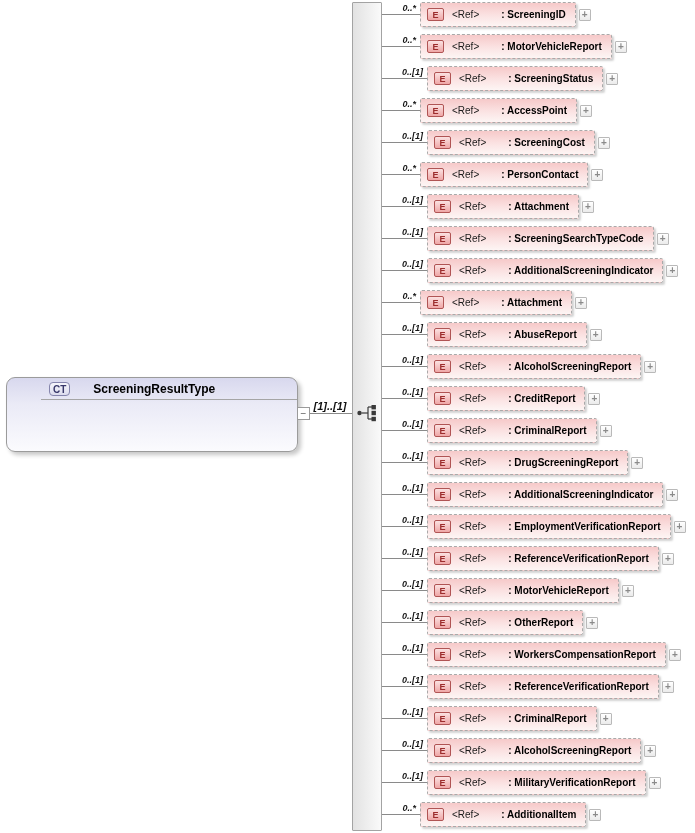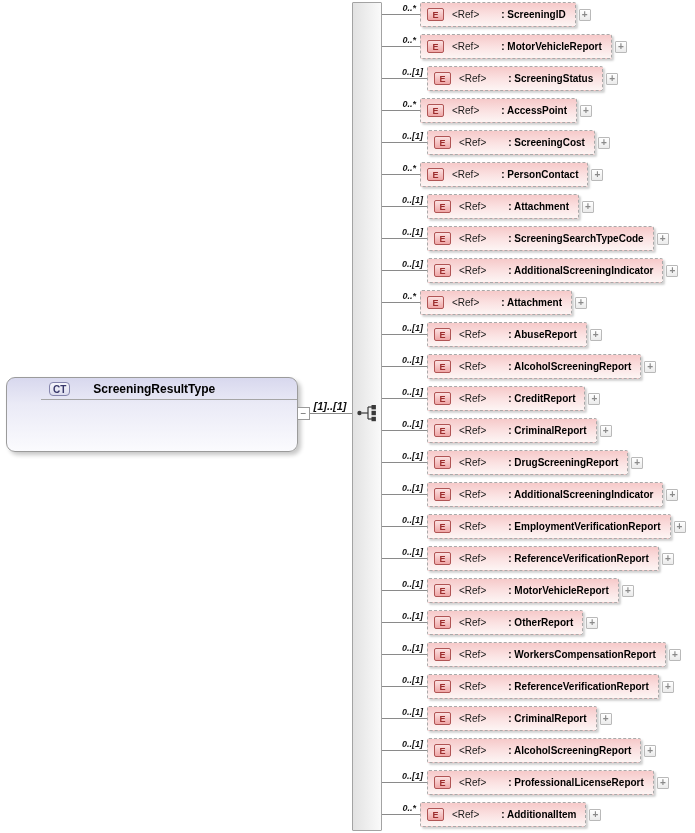--- a/index.html
+++ b/index.html
@@ -351,21 +351,21 @@
           <span class="el-name">: AlcoholScreeningReport</span>
         </div>
         <span class="plus-icon">+</span>
       </div>
       <div class="row-line" style="left: 382px; top: 782px; width: 45px;"></div>
       <div class="card-label" style="left: 384px; width: 39px; top: 771px;">0..[1]</div>
       <div class="el-row" style="left: 427px; top: 770px;">
         <div class="el-box">
           <span class="e-icon">E</span>
           <span class="ref-label">&lt;Ref&gt;</span>
-          <span class="el-name">: ProfessionalLicenseReport</span>
+          <span class="el-name">: MilitaryVerificationReport</span>
         </div>
         <span class="plus-icon">+</span>
       </div>
       <div class="row-line" style="left: 382px; top: 814px; width: 38px;"></div>
       <div class="card-label" style="left: 384px; width: 32px; top: 803px;">0..*</div>
       <div class="el-row" style="left: 420px; top: 802px;">
         <div class="el-box">
           <span class="e-icon">E</span>
           <span class="ref-label">&lt;Ref&gt;</span>
           <span class="el-name">: AdditionalItem</span>

